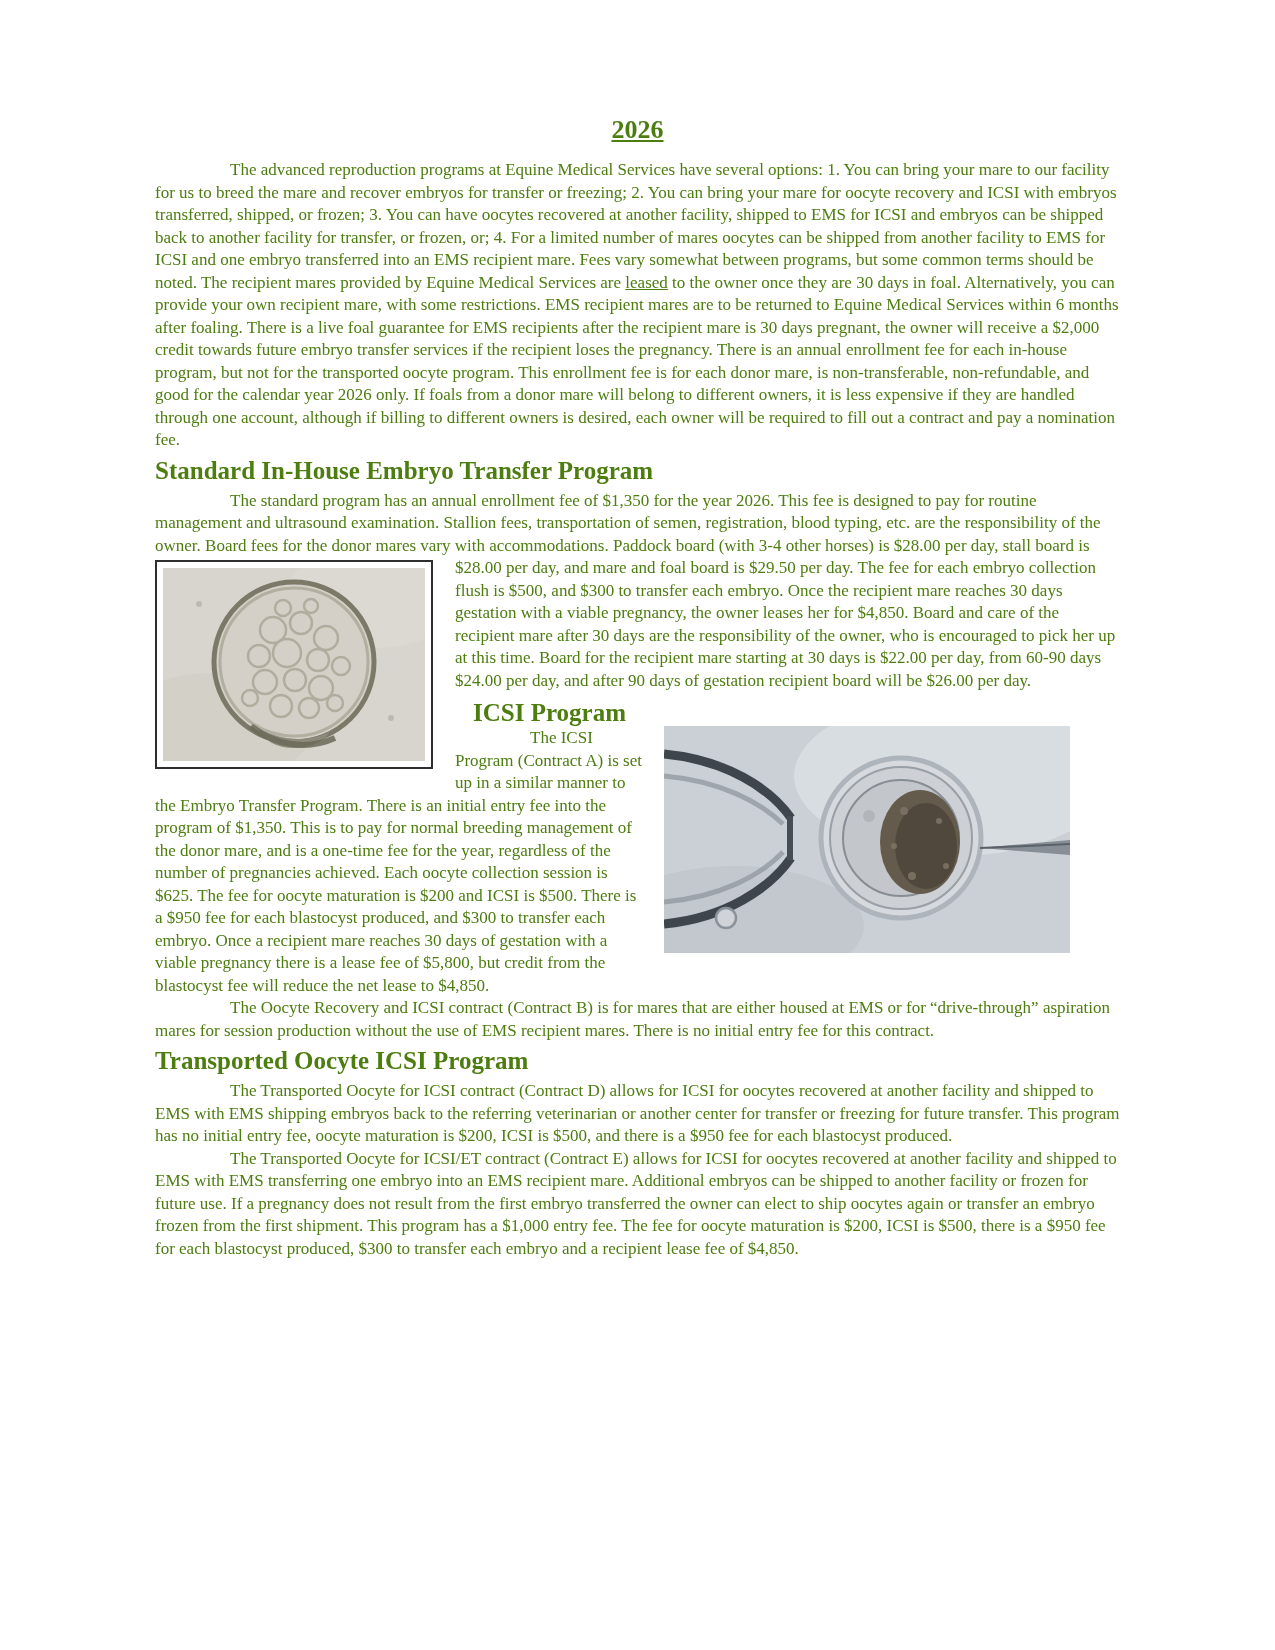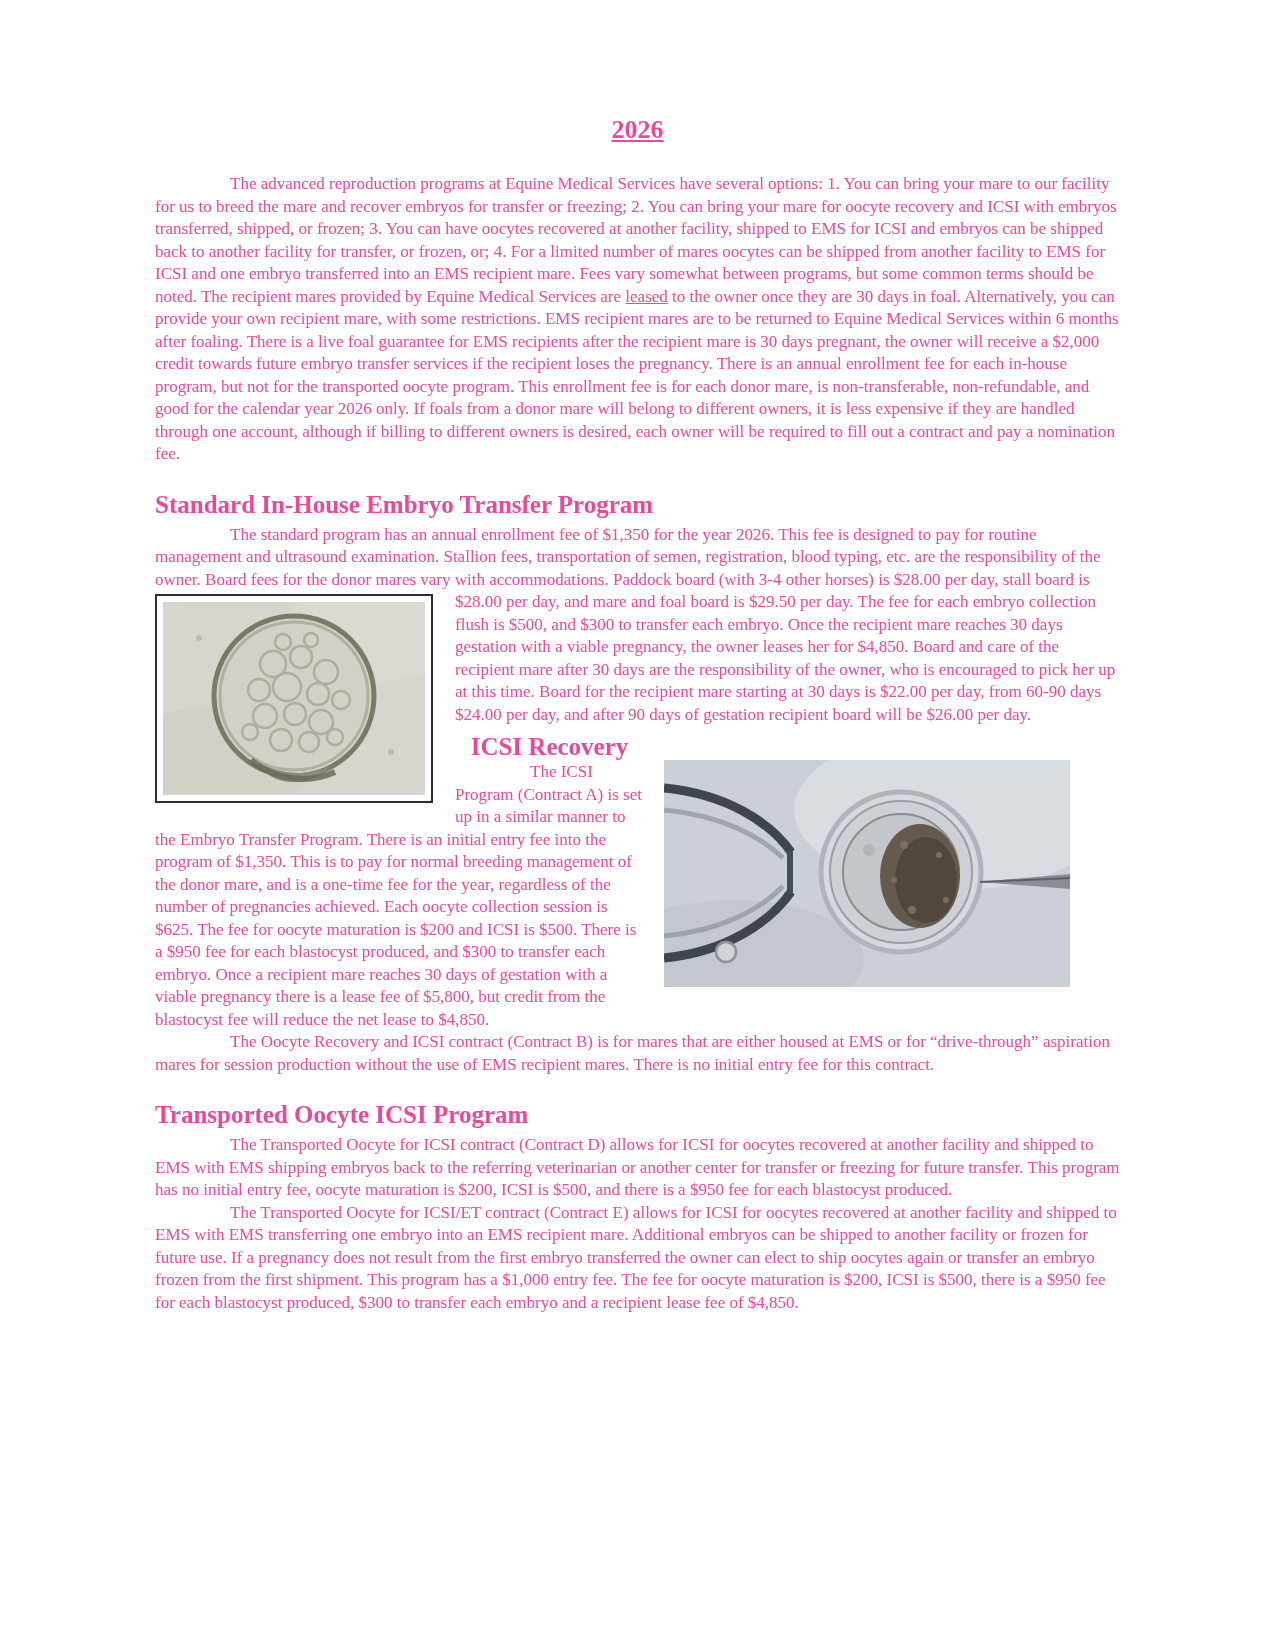--- a/index.html
+++ b/index.html
@@ -1,30 +1,30 @@
 <!DOCTYPE html>
 <html><head>
 <meta charset="utf-8">
 <style>
   html, body { margin:0; padding:0; background:#ffffff; }
   .page {
     width:1275px; height:1650px; box-sizing:border-box;
     padding:114px 155px 0 155px;
-    background:#ffffff; color:#ec4899;
+    background:#ffffff; color:#4d7c0f;
     font-family:"Liberation Serif","DejaVu Serif",serif;
     font-size:17px; line-height:22.5px;
     overflow:hidden;
   }
   .doc-title { margin:0; text-align:center; font-weight:bold; font-size:26px; line-height:31px; }
   .doc-title .u-line { text-decoration:underline; }
   .para { margin:0; text-align:left; }
   .indent { text-indent:75px; }
-  .intro { margin-top:28px; }
+  .intro { margin-top:14px; }
   .u { text-decoration:underline; }
-  h2.section-heading { font-size:25px; line-height:29px; font-weight:bold; margin:24px 0 5px 0; }
+  h2.section-heading { font-size:25px; line-height:29px; font-weight:bold; margin:4px 0 5px 0; }
   h2.icsi-heading { text-align:center; margin:6px 0 0 0; }
   .float-left-img { float:left; margin:3px 22px 6px 0; }
   .embryo-frame { border:2px solid #2e2e2e; background:#ffffff; padding:6px; display:block; }
   .float-right-img { float:right; margin:28px 50px 14px 20px; }
   .img-box svg { display:block; }
   section { display:block; }
 </style>
 </head>
 <body>
 
@@ -93,21 +93,21 @@
             <circle cx="248" cy="150" r="4"></circle>
           <circle cx="282" cy="140" r="3"></circle>
             <circle cx="230" cy="120" r="3"></circle>
         </g>
         <circle cx="205" cy="90" r="6" fill="#aeb2b6" opacity="0.8"></circle>
         <polygon points="406,114 316,122 406,129" fill="#878e96"></polygon>
         <line x1="316" y1="122" x2="406" y2="118" stroke="#5a6168" stroke-width="2"></line>
         <circle cx="62" cy="192" r="10" fill="#d0d4d8" stroke="#8a929a" stroke-width="2.5"></circle>
       </svg>
       </div>
-    <h2 class="section-heading icsi-heading">ICSI Recovery</h2>
+    <h2 class="section-heading icsi-heading">ICSI Program</h2>
     <p class="para indent">The ICSI Program (Contract A) is set up in a similar manner to the Embryo Transfer Program.  There is an initial entry fee into the program of $1,350.  This is to pay for normal breeding management of the donor mare, and is a one-time fee for the year, regardless of the number of pregnancies achieved.  Each oocyte collection session is $625.  The fee for oocyte maturation is $200 and ICSI is $500. There is a $950 fee for each blastocyst produced, and $300 to transfer each embryo.  Once a recipient mare reaches 30 days of gestation with a viable pregnancy there is a lease fee of $5,800, but credit from the blastocyst fee will reduce the net lease to $4,850.</p>
     <p class="para indent">The Oocyte Recovery and ICSI contract (Contract B) is for mares that are either housed at EMS or for “drive-through” aspiration mares for session production without the use of EMS recipient mares.  There is no initial entry fee for this contract.</p>
   </section>
 
   <section>
     <h2 class="section-heading">Transported Oocyte ICSI Program</h2>
     <p class="para indent">The Transported Oocyte for ICSI contract  (Contract D) allows for ICSI for oocytes recovered at another facility and shipped to EMS with EMS shipping embryos back to the referring veterinarian or another center for transfer or freezing for future transfer.  This program has no initial entry fee, oocyte maturation is $200, ICSI is $500, and there is a $950 fee for each blastocyst produced.</p>
     <p class="para indent">The Transported Oocyte for ICSI/ET contract (Contract E) allows for ICSI for oocytes recovered at another facility and shipped to EMS with EMS transferring one embryo into an EMS recipient mare.  Additional embryos can be shipped to another facility or frozen for future use.  If a pregnancy does not result from the first embryo transferred the owner can elect to ship oocytes again or transfer an embryo frozen from the first shipment. This program has a $1,000 entry fee.  The fee for oocyte maturation is $200, ICSI is $500, there is a $950 fee for each blastocyst produced, $300 to transfer each embryo and a recipient lease fee of $4,850.</p>
   </section>
 

